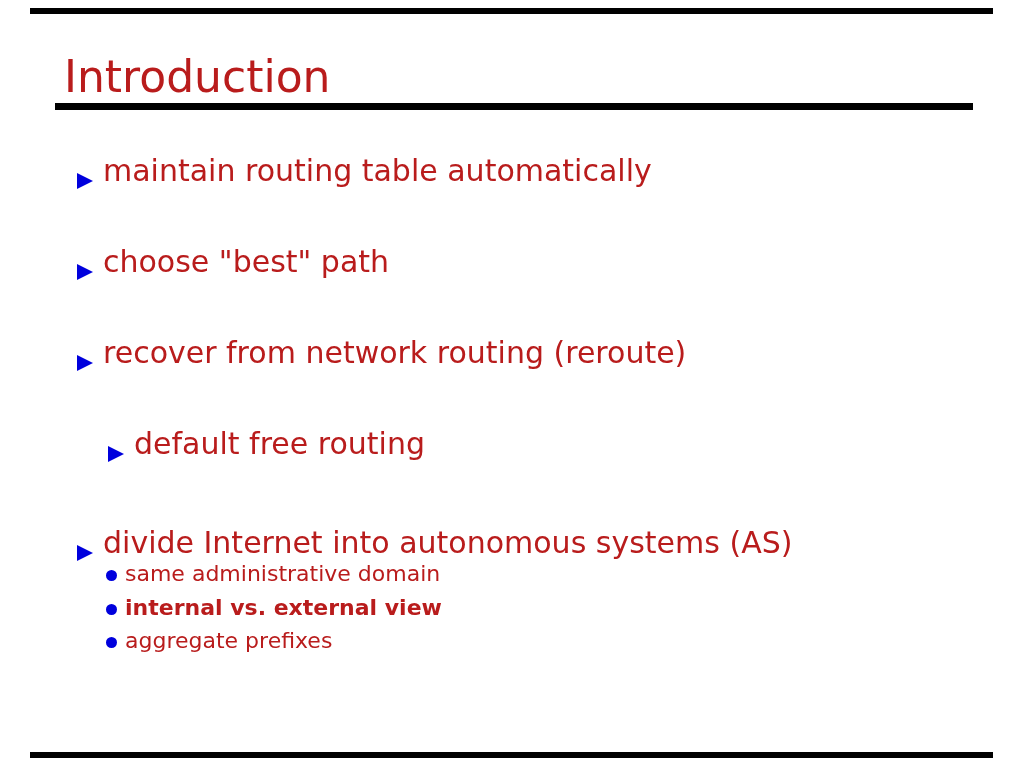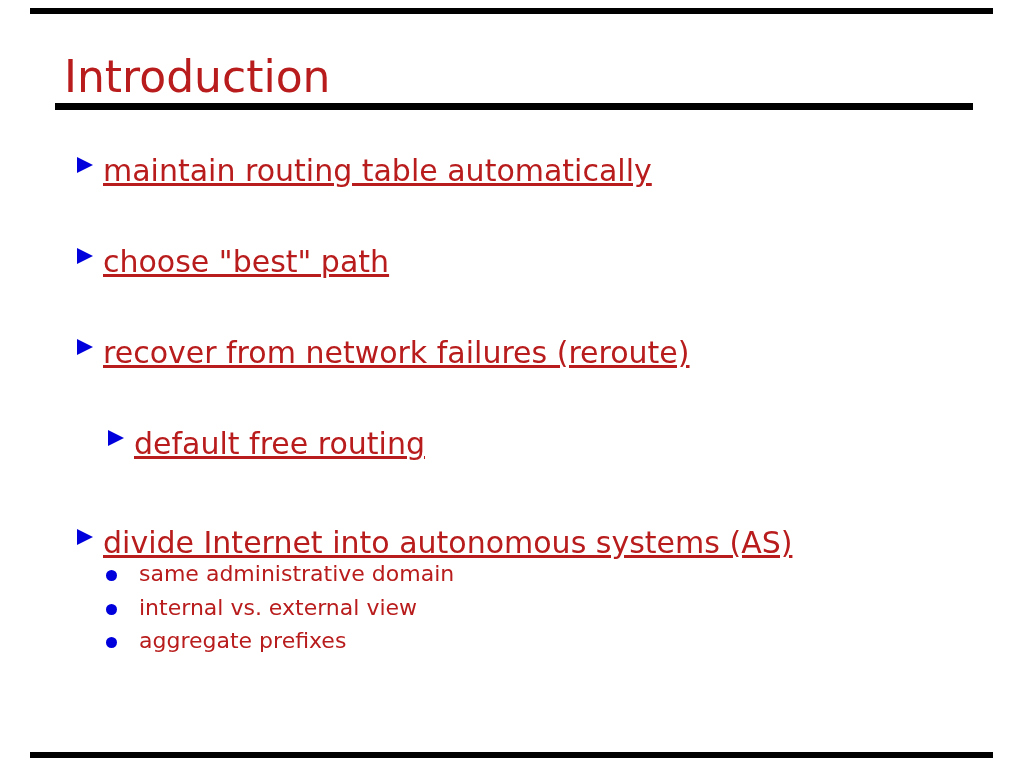--- a/index.html
+++ b/index.html
@@ -22,26 +22,25 @@
     font-size: 44px;
     line-height: 50px;
     letter-spacing: 0px;
     white-space: nowrap;
   }
   .title-underline { left: 55px; top: 103px; width: 918px; height: 7px; }
   .bullet {
     position: absolute;
     left: 77px;
     display: flex;
-    align-items: flex-start;
+    align-items: flex-end;
     white-space: nowrap;
     font-size: 30px;
     height: 36px;
     line-height: 36px;
-    text-decoration: underline;
   }
   .bullet .tri {
     width: 0; height: 0;
     border-left: 16px solid var(--accent, #0000dd);
     border-top: 8px solid transparent;
     border-bottom: 8px solid transparent;
     margin-right: 10px;
     margin-top: 4px;
     flex: 0 0 auto;
   }
@@ -52,32 +51,31 @@
   .bullet.b5 { top: 517px; margin-top: 8px; }
   .sub {
     position: absolute;
     left: 106px;
     display: flex;
     align-items: center;
     white-space: nowrap;
     font-size: 22px;
     height: 28px;
     line-height: 28px;
-    gap: 14px;
   }
   .sub .dot {
     width: 11px; height: 11px;
     border-radius: 50%;
     background: var(--accent, #0000dd);
     margin-right: 8px;
     margin-top: 2px;
     flex: 0 0 auto;
   }
   .sub.s1 { top: 560px; }
-  .sub.s2 { top: 594px; }
+  .sub.s2 { top: 594px; font-weight: bold; }
   .sub.s3 { top: 627px; }
 </style>
 </head>
 <body>
 
 <div class="slide">
 
   <div class="rule top"></div>
 
   <h1 class="title" style="margin:0;font-weight:normal;">Introduction</h1>
@@ -88,21 +86,21 @@
     <span>maintain routing table automatically</span>
   </div>
 
   <div class="bullet b2">
     <span class="tri"></span>
     <span>choose "best" path</span>
   </div>
 
   <div class="bullet b3">
     <span class="tri"></span>
-    <span>recover from network failures (reroute)</span>
+    <span>recover from network routing (reroute)</span>
   </div>
 
   <div class="bullet b4">
     <span class="tri"></span>
     <span>default free routing</span>
   </div>
 
   <div class="bullet b5">
     <span class="tri"></span>
     <span>divide Internet into autonomous systems (AS)</span>

